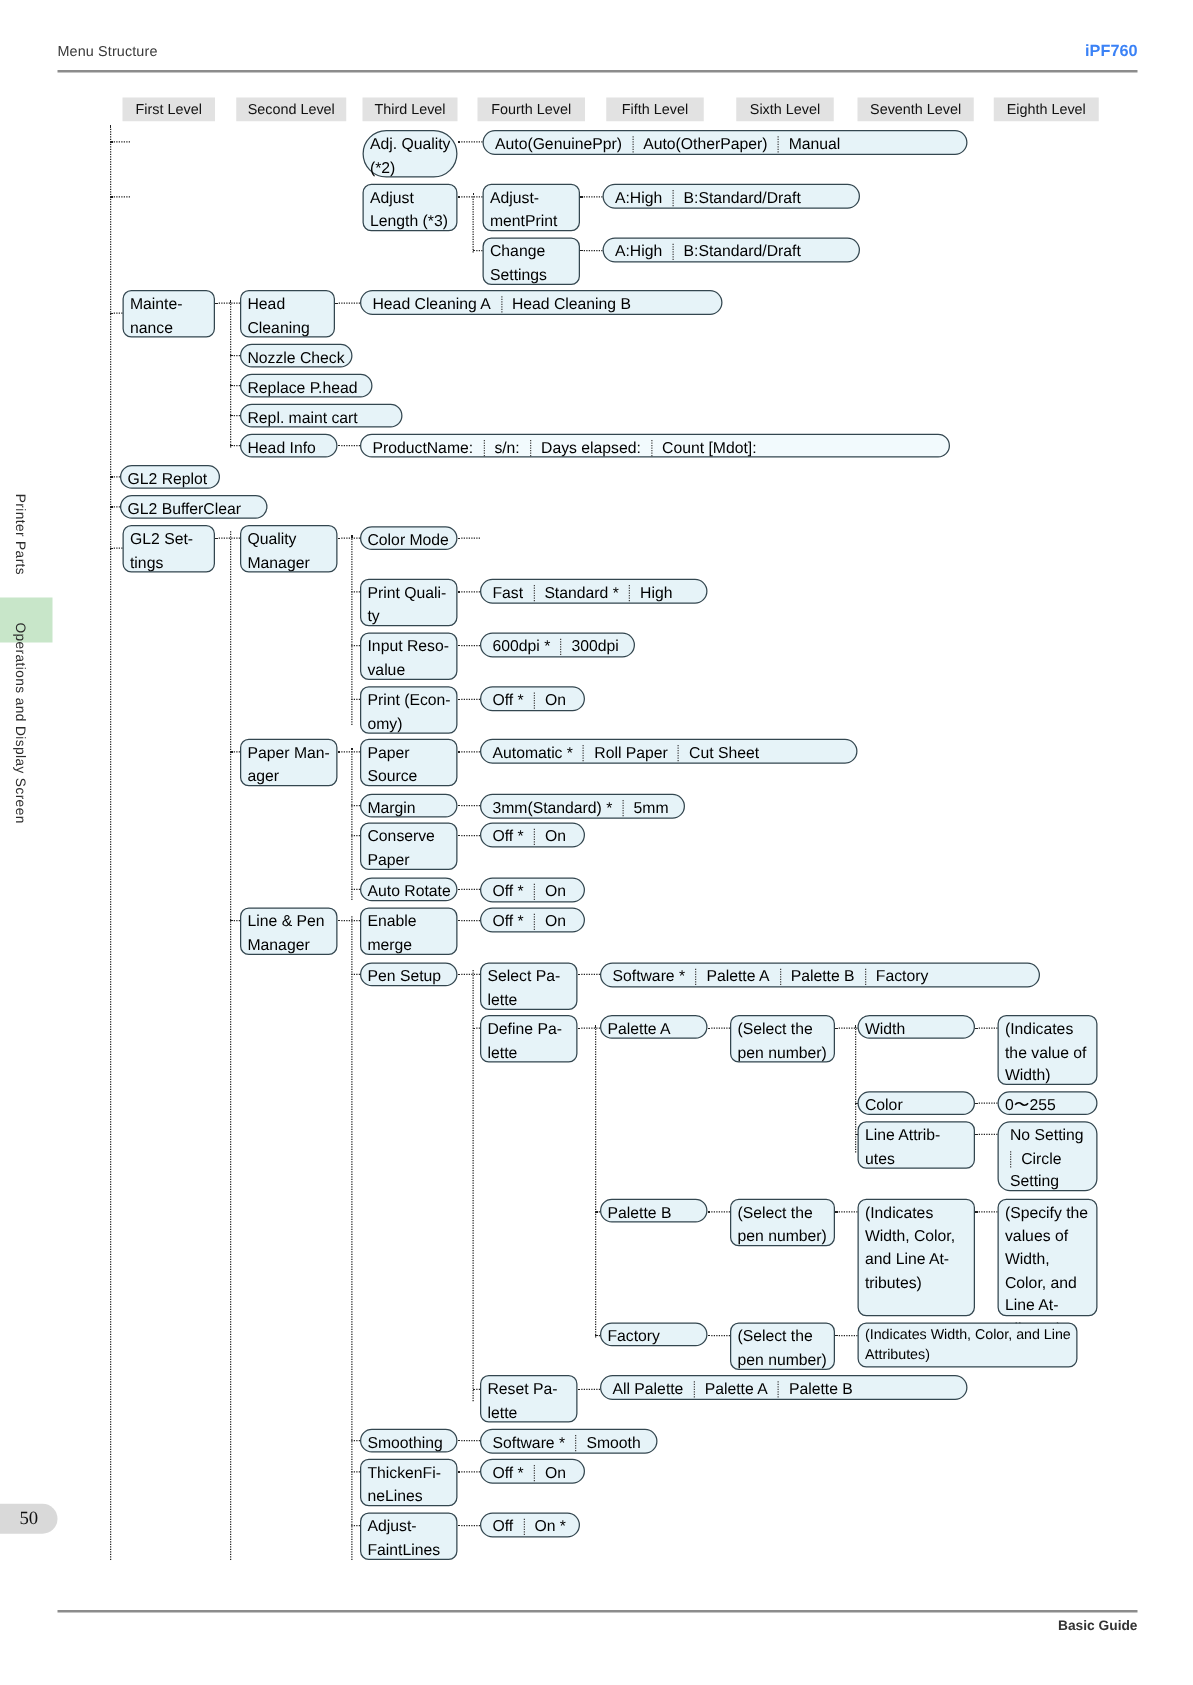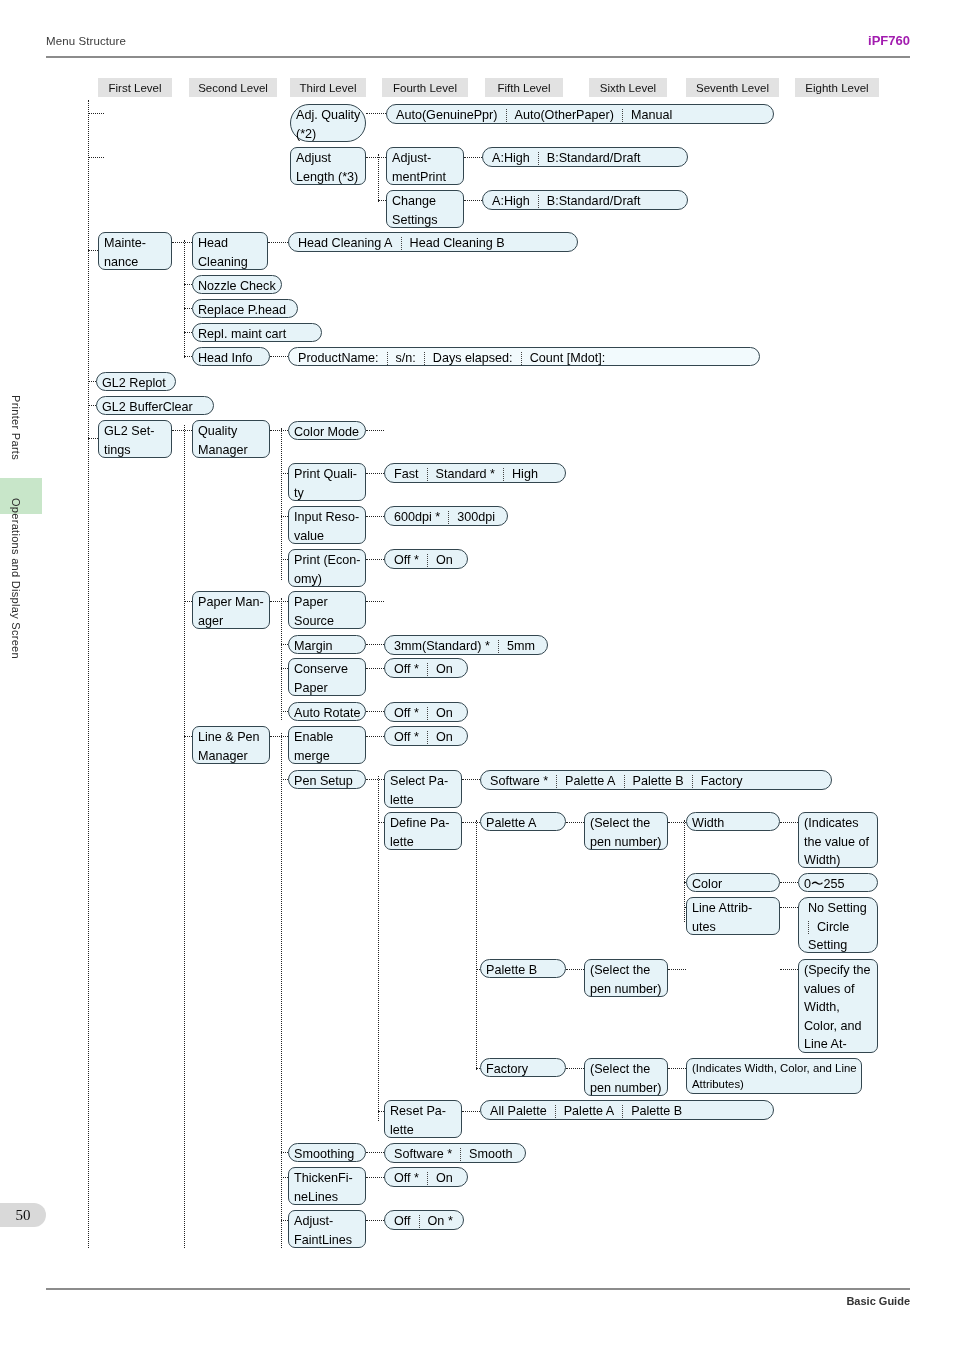--- a/index.html
+++ b/index.html
@@ -7,21 +7,21 @@
     width:954px;height:1348px;background:#ffffff;
     font-family:"Liberation Sans",sans-serif;
     color:#000;overflow:hidden;position:relative;
   }
   #page{position:absolute;inset:0;}
 
   
   .runhead{position:absolute;left:46px;top:33px;width:864px;
     display:flex;justify-content:space-between;align-items:baseline;}
   .runhead .left{font-size:11.5px;color:#3a3a3a;letter-spacing:.1px;}
-  .runhead .right{font-size:13px;color:#a21caf;font-weight:600;}
+  .runhead .right{font-size:13px;color:#3b82f6;font-weight:600;}
   .headrule{position:absolute;left:46px;top:56px;width:864px;height:1.5px;background:#8c8c8c;}
 
   
   .sidetab{position:absolute;left:10px;writing-mode:vertical-rl;
     font-size:11px;color:#2b2b2b;letter-spacing:.3px;white-space:nowrap;}
   .sidetab.t1{top:395px;}
   .sidetab.t2{top:498px;}
   .greentab{position:absolute;left:0;top:478px;width:42px;height:36px;background:#c8e6c9;}
 
   
@@ -197,20 +197,23 @@
       <span class="opt">Off *</span><span class="sep"></span><span class="opt">On</span>
     </div>
 
     <div class="hline" style="left:184px;top:601px;width:8px;"></div>
     <div class="node" style="left:192px;top:591px;width:78px;height:38px;">Paper Man-
 ager</div>
     <div class="hline" style="left:270px;top:601px;width:18px;"></div>
 
     <div class="node" style="left:288px;top:591px;width:78px;height:38px;">Paper Source</div>
     <div class="hline" style="left:366px;top:601px;width:18px;"></div>
+    <div class="node opts pill" style="left:384px;top:591px;width:302px;height:20px;">
+      <span class="opt">Automatic *</span><span class="sep"></span><span class="opt">Roll Paper</span><span class="sep"></span><span class="opt">Cut Sheet</span>
+    </div>
 
     <div class="hline" style="left:281px;top:644px;width:7px;"></div>
     <div class="node pill" style="left:288px;top:635px;width:78px;height:19px;">Margin</div>
     <div class="hline" style="left:366px;top:644px;width:18px;"></div>
     <div class="node opts pill" style="left:384px;top:635px;width:164px;height:20px;">
       <span class="opt">3mm(Standard) *</span><span class="sep"></span><span class="opt">5mm</span>
     </div>
 
     <div class="hline" style="left:281px;top:668px;width:7px;"></div>
     <div class="node" style="left:288px;top:658px;width:78px;height:38px;">Conserve Paper</div>
@@ -272,20 +275,22 @@
     <div class="hline" style="left:780px;top:907px;width:18px;"></div>
     <div class="node opts" style="left:798px;top:897px;width:80px;height:56px;">
       <span class="opt">No Setting</span><span class="sep"></span><span class="opt">Circle</span><span class="opt">Setting</span>
     </div>
 
     <div class="hline" style="left:476px;top:969px;width:4px;"></div>
     <div class="node pill" style="left:480px;top:959px;width:86px;height:19px;">Palette B</div>
     <div class="hline" style="left:566px;top:969px;width:18px;"></div>
     <div class="node" style="left:584px;top:959px;width:84px;height:38px;">(Select the pen number)</div>
     <div class="hline" style="left:668px;top:969px;width:18px;"></div>
+    <div class="node" style="left:686px;top:959px;width:94px;height:94px;">(Indicates Width, Color, and Line At-
+tributes)</div>
     <div class="hline" style="left:780px;top:969px;width:18px;"></div>
     <div class="node" style="left:798px;top:959px;width:80px;height:94px;">(Specify the values of Width, Color, and Line At-
 tributes)</div>
 
     <div class="hline" style="left:476px;top:1068px;width:4px;"></div>
     <div class="node pill" style="left:480px;top:1058px;width:86px;height:19px;">Factory</div>
     <div class="hline" style="left:566px;top:1068px;width:18px;"></div>
     <div class="node" style="left:584px;top:1058px;width:84px;height:38px;">(Select the pen number)</div>
     <div class="hline" style="left:668px;top:1068px;width:18px;"></div>
     <div class="node small" style="left:686px;top:1058px;width:176px;height:36px;">(Indicates Width, Color, and Line Attributes)</div>

